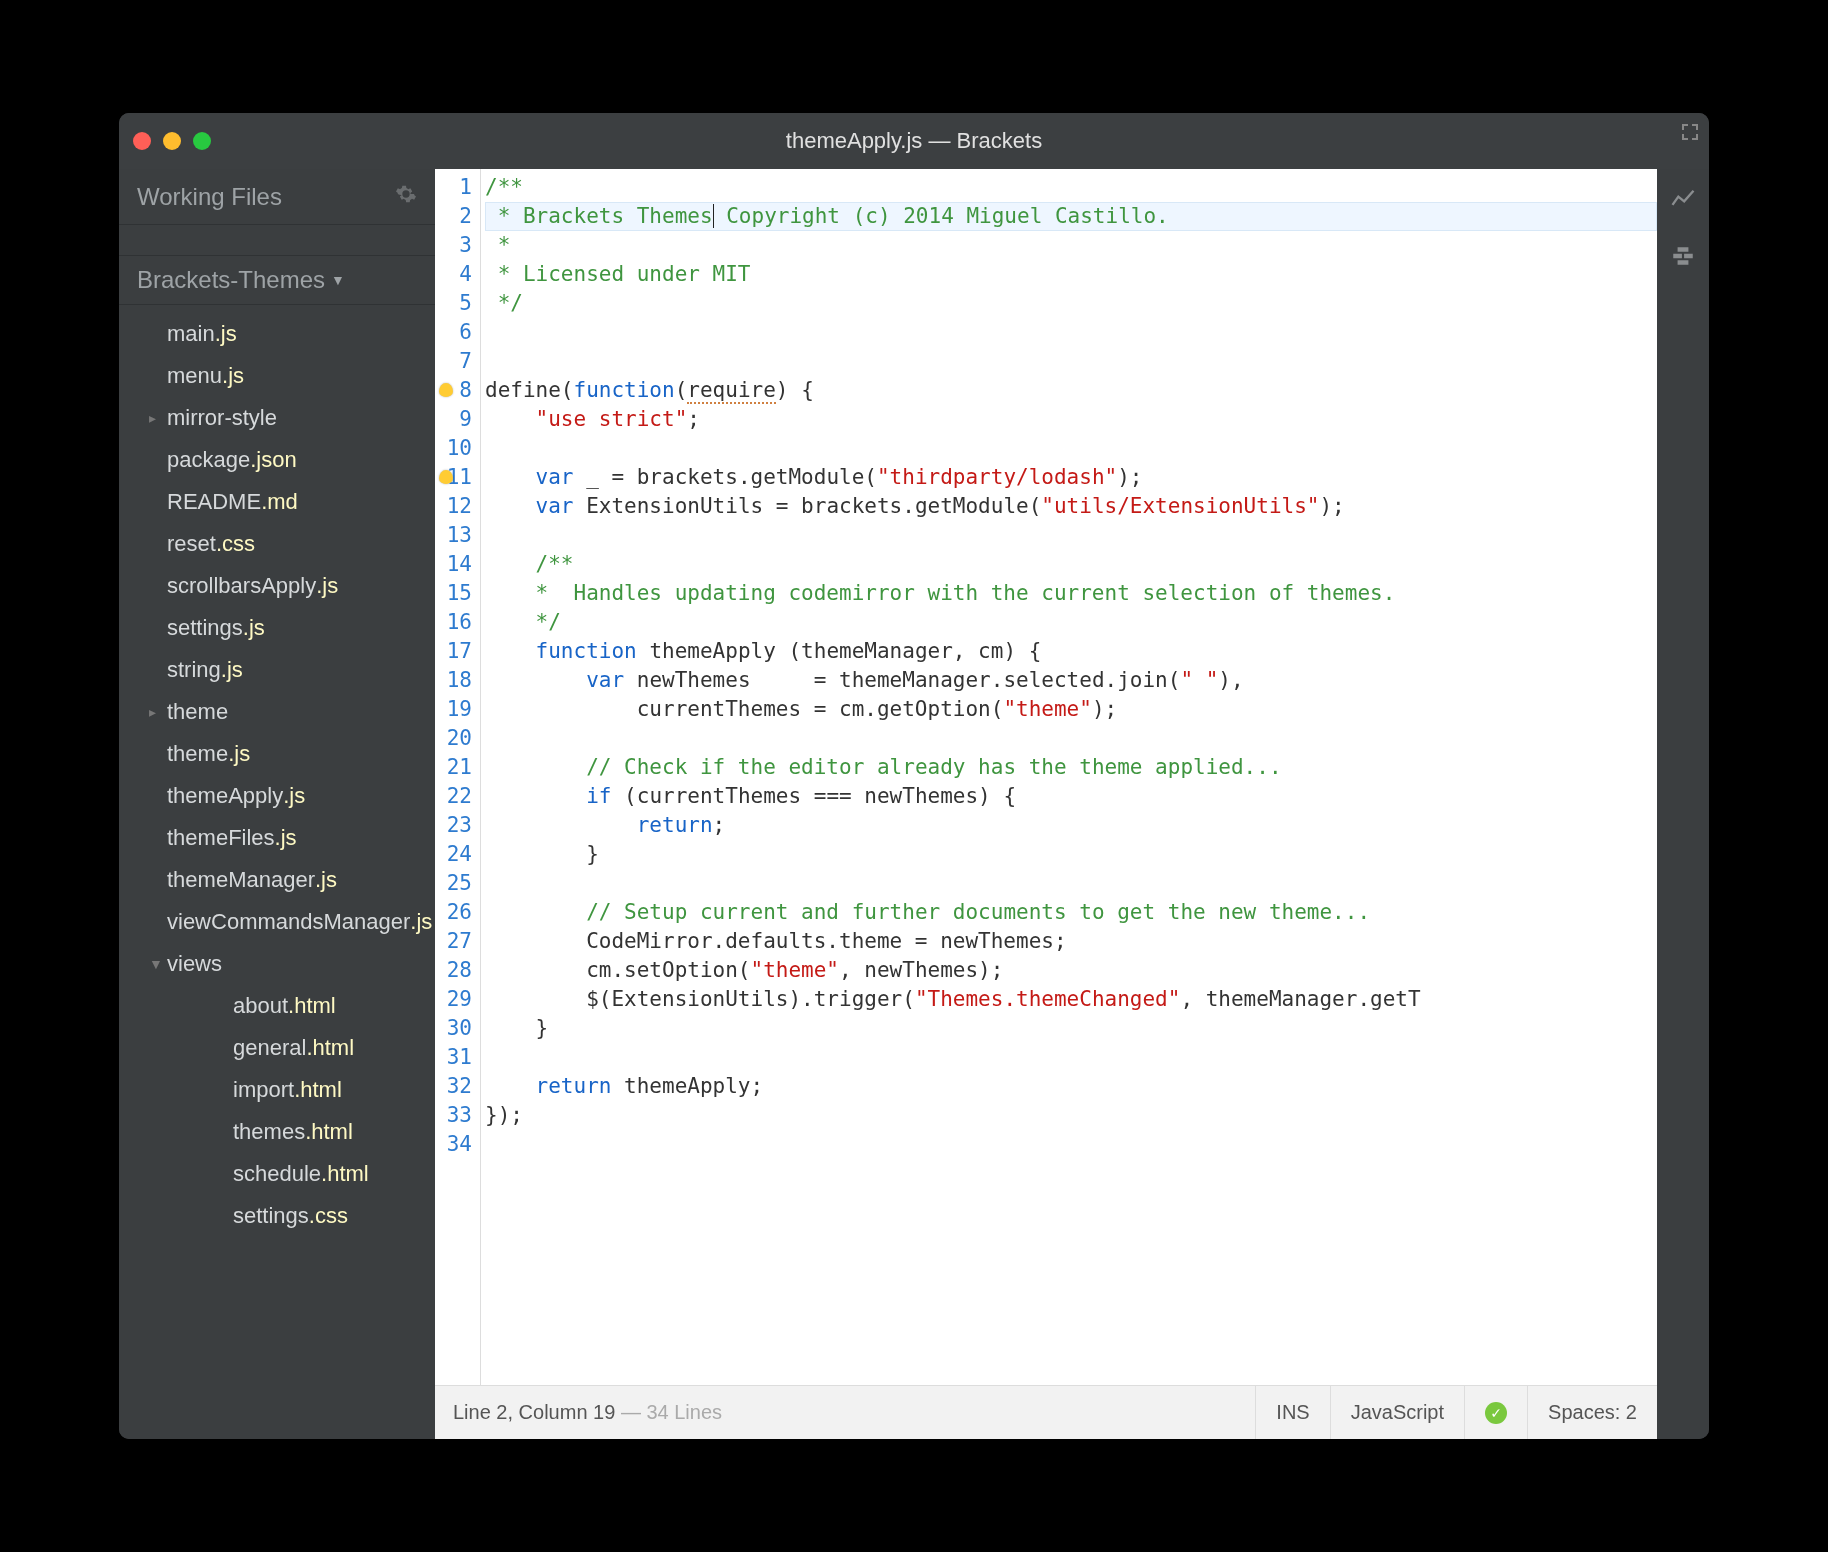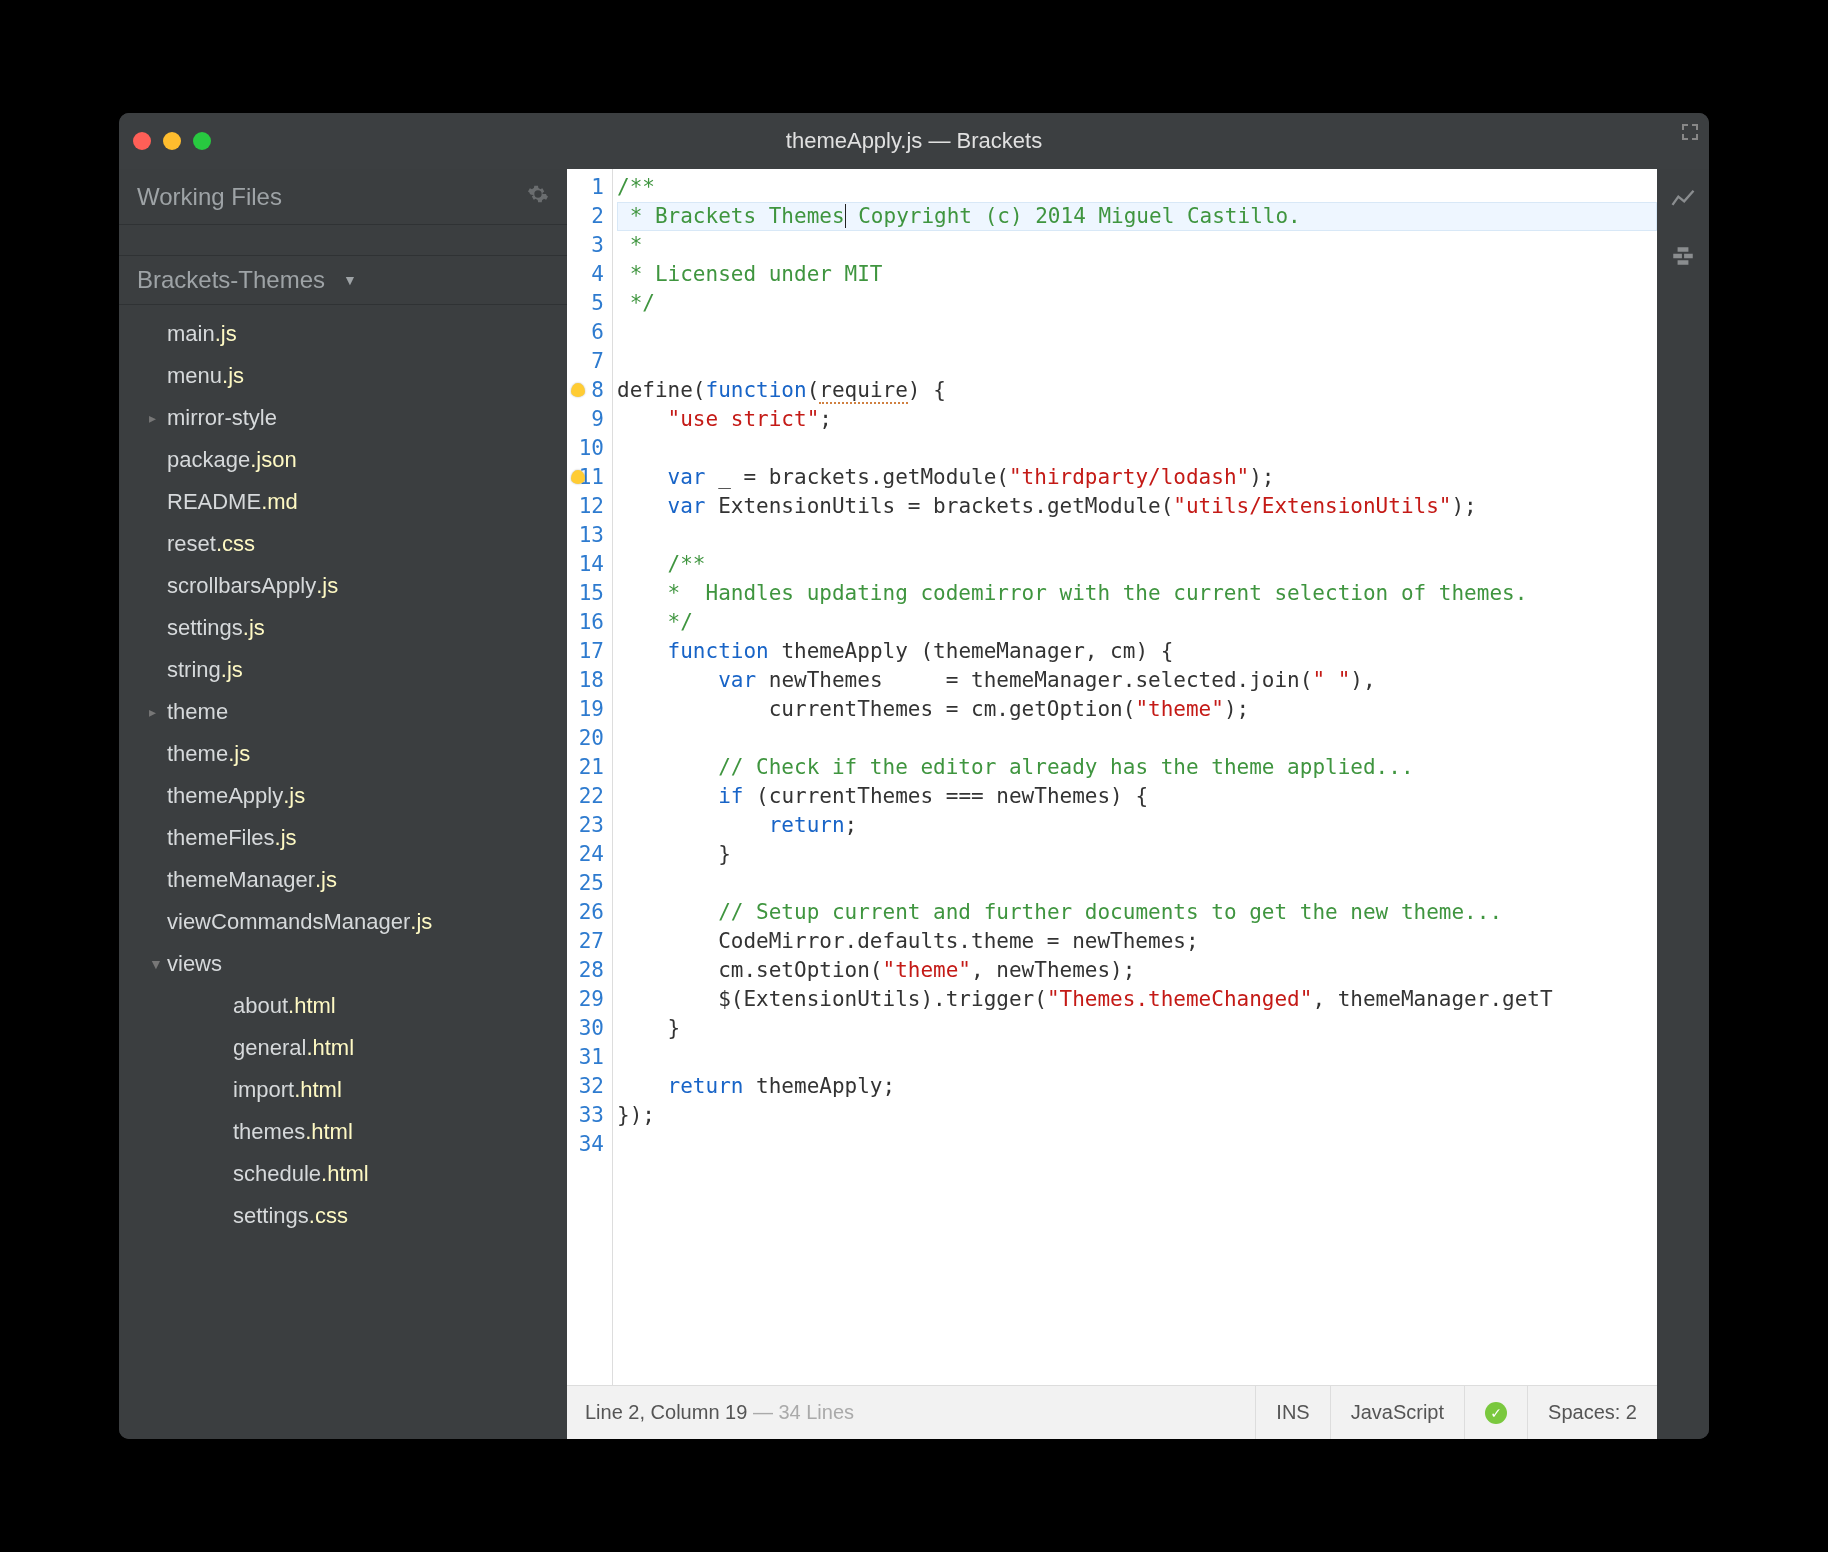--- a/index.html
+++ b/index.html
@@ -33,21 +33,21 @@
 .traffic { display: flex; gap: 12px; }
 .dot { width: 18px; height: 18px; border-radius: 50%; }
 .dot.r { background: #ff5f57; }
 .dot.y { background: #ffbd2e; }
 .dot.g { background: #28c940; }
 .title { position: absolute; left: 0; right: 0; text-align: center; color: #e0e0e0; font-size: 22px; font-weight: 500; }
 .expand-icon { position: absolute; right: 10px; top: 10px; color: #888; }
 
 .body { flex: 1; display: flex; overflow: hidden; }
 .sidebar {
-  width: 448px;
+  width: 316px;
   background: #3b3e40;
   display: flex;
   flex-direction: column;
   color: #b7bbbd;
   font-size: 22px;
 }
 .working-header {
   height: 56px;
   display: flex;
   align-items: center;
@@ -79,21 +79,20 @@
 .spacer { height: 30px; }
 .project-header {
   height: 50px;
   display: flex;
   align-items: center;
   padding: 0 18px;
   color: #9ea3a6;
   font-size: 24px;
   border-top: 1px solid #2f3234;
   border-bottom: 1px solid #2f3234;
-  gap: 12px;
 }
 .project-header .chev { margin-left: 6px; font-size: 14px; }
 .tree { flex: 1; overflow-y: auto; padding-top: 8px; }
 .tree-item {
   height: 42px;
   display: flex;
   align-items: center;
   padding-left: 30px;
   color: #cfd3d5;
   white-space: nowrap;

